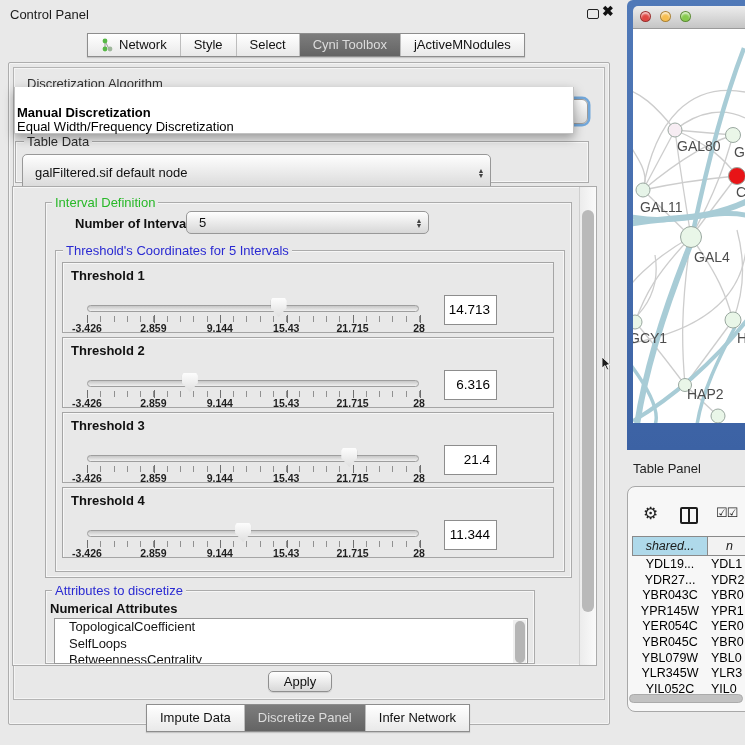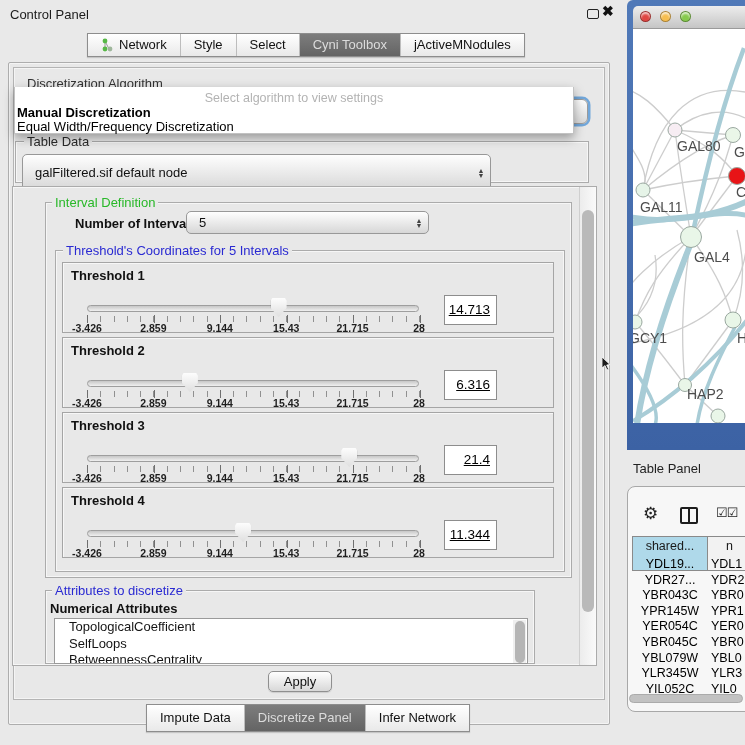--- a/index.html
+++ b/index.html
@@ -88,21 +88,21 @@
     clip-path:polygon(10% 0,90% 0,100% 14%,100% 52%,50% 100%,0 52%,0 14%);
     filter:drop-shadow(0 0 1px #6f6f6f); }
   .ticks { position:absolute; left:24px; top:53px; width:333px; height:6px;
     background:repeating-linear-gradient(90deg,#909090 0 1px,transparent 1px 13.28px); }
   .majtick { position:absolute; top:-1px; width:1px; height:8px; background:#6f6f6f; }
   .ticklabels { position:absolute; left:24px; top:59px; width:332px; height:11px; }
   .ticklabels span { position:absolute; transform:translateX(-50%); font-size:10.5px;
     font-weight:bold; color:#1e1e1e; white-space:nowrap; }
   .valbox { position:absolute; left:381px; top:32px; width:53px; height:30px;
     background:#fff; border:1px solid #8d8d8d; font-size:13.5px; color:#000;
-    line-height:28px; text-align:right; padding-right:6px;text-decoration:underline; }
+    line-height:28px; text-align:right; padding-right:6px; }
 
   #attr-group { left:45px; top:590px; width:490px; height:74px; }
   #attr-title { left:52px; top:584px; color:#2a2ad2; z-index:1; }
   #attr-sub { left:50px; top:601px; font-size:13px; font-weight:bold; color:#111; }
   #attr-list { left:54px; top:618px; width:474px; height:46px; background:#fff;
     border:1px solid #9a9a9a; overflow:hidden; }
   .attr-item { font-size:13px; color:#141414; padding-left:14px; line-height:16.5px; white-space:nowrap; }
   #attr-scroll { right:1px; top:1px; width:13px; height:44px; background:#efefef; }
   #attr-scroll-thumb { left:1.5px; top:1px; width:10px; height:42px; background:#b5b5b5; border-radius:5px; }
 
@@ -126,22 +126,22 @@
 
   #tp-header-label { left:633px; top:461px; font-size:13px; color:#222; }
   #tp-container { left:627px; top:486px; width:130px; height:226px;
     background:#f7f7f7; border:1px solid #a8a8a8; border-radius:8px 0 0 8px; }
   #gear-icon { left:643px; top:503px; font-size:17px; color:#222; }
   #col-icon { left:680px; top:507px; width:18px; height:17px; border:2px solid #1d1d1d; border-radius:2px; }
   #col-icon::after { content:""; position:absolute; left:6px; top:0; width:2px; height:13px; background:#1d1d1d; }
   #check-icons { left:716px; top:505px; font-size:13px; color:#222; letter-spacing:-1px; }
 
   #tp-table { left:632px; top:536px; width:113px; height:158px; overflow:hidden; }
-  .tp-head { position:absolute; top:0; height:35px; font-size:12.5px; color:#1a1a1a;
-    border:1px solid #8a8a8a; line-height:19px; }
+  .tp-head { position:absolute; top:0; height:20px; font-size:12.5px; color:#1a1a1a;
+    border:1px solid #8a8a8a; line-height:19px;font-style:italic; }
   #tp-head-0 { left:0; width:76px; background:#afd9ea; text-align:center; }
   #tp-head-1 { left:75px; width:70px; background:#f2f2f2; padding-left:18px; }
   .tp-row { position:absolute; width:113px; height:15.6px; font-size:12.5px; color:#000; }
   .tp-c0 { position:absolute; left:0; width:76px; text-align:center; }
   .tp-c1 { position:absolute; left:79px; white-space:nowrap; }
   #tp-hscroll { left:629px; top:694px; width:114px; height:10px; }
   #tp-hthumb { width:100%; height:9px; background:#c2c2c2; border-radius:5px; border:1px solid #ababab; }
 
   #cursor { left:602px; top:357px; z-index:9; }
 </style>
@@ -179,21 +179,20 @@
     </div>
 </div>
 
 <div class="abs" id="main-panel"></div>
 <div class="abs" id="inner-panel"></div>
 
 <div class="abs group-title" id="disc-algo-title">Discretization Algorithm</div>
 <div class="abs" id="hidden-combo"></div>
 
 <div class="abs" id="algo-popup">
-  <div class="abs" id="algo-hint">Select algorithm to view settings</div>
   <div class="abs algo-item" id="algo-item-0">Manual Discretization</div>
   <div class="abs algo-item" id="algo-item-1">Equal Width/Frequency Discretization</div>
 </div>
 
 <div class="abs etched" id="tabledata-group"></div>
 <div class="abs group-title" id="tabledata-title">Table Data</div>
 <div class="abs combo" id="tabledata-combo">
   <span class="txt">galFiltered.sif default node</span>
   <span class="stepper">
       <span>▲</span>

